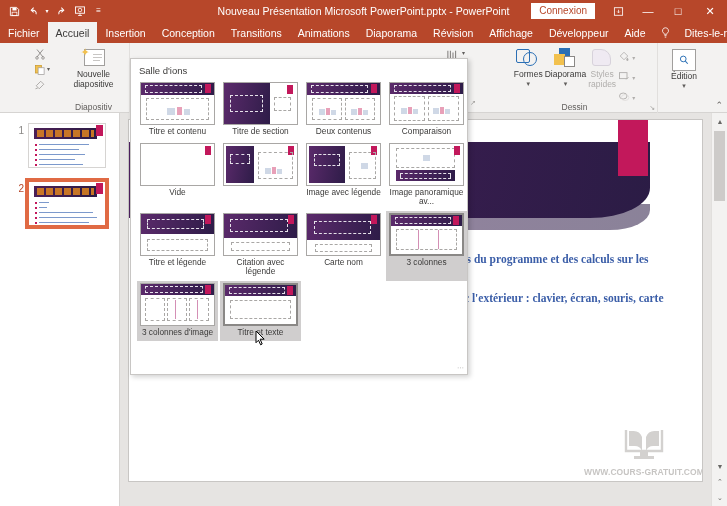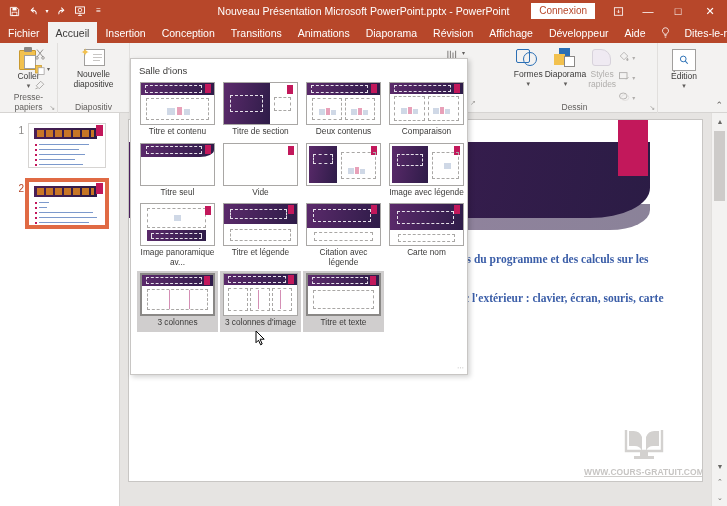--- a/index.html
+++ b/index.html
@@ -170,21 +170,21 @@
     position: absolute; left: 18px; right: 14px; top: 108px;
     font-family: "Liberation Serif", serif;
     color: #3b5ea8; font-weight: bold; font-size: 11.5px; line-height: 1.35;
   }
   .bullet { display: flex; gap: 7px; margin-bottom: 8px; }
   .bullet .mk { color: #c2185b; font-size: 9px; line-height: 1.6; flex: 0 0 auto; }
 
   .watermark {
     position: absolute; right: 10px; bottom: 4px; width: 96px;
     display: flex; flex-direction: column; align-items: center;
-    color: #cfcdcb; pointer-events: none; text-decoration: underline;
+    color: #cfcdcb; pointer-events: none;
   }
   .wm-text { font-size: 8.5px; letter-spacing: .1px; color: #c7c5c3;
     font-family: "Liberation Sans", sans-serif; font-weight: bold; white-space: nowrap; }
 
   
   .vscroll {
     position: absolute; right: 0; top: 113px; bottom: 0; width: 16px;
     background: #f3f2f1; border-left: 1px solid #e1dfdd;
   }
   .vs-btn { width: 16px; height: 16px; display: flex; align-items: center;
@@ -300,33 +300,20 @@
           <path d="M6 1a4 4 0 0 0-2.4 7.2c.5.4.7 1 .7 1.5h3.4c0-.5.2-1.1.7-1.5A4 4 0 0 0 6 1z" fill="none" stroke="#fff" stroke-width="1.1"></path>
           <path d="M4.6 11.5h2.8M5 13.5h2" stroke="#fff" stroke-width="1.1"></path>
         </svg>
     </div>
     <div class="tab">Dites-le-r</div>
 
   </div>
 
   <div class="ribbon">
 
-    <div class="rgroup" style="left:0; width:58px;">
-      <div class="rbtn">
-        <span class="glyph clip-ico">
-          <span class="body"></span>
-            <span class="clamp"></span>
-            <span class="page"></span>
-        </span>
-        <span>Coller</span>
-        <span class="caret">▾</span>
-      </div>
-      <div class="rgroup-label">Presse-papiers</div>
-      <div class="rgroup-launcher">↘</div>
-    </div>
 
     <div style="position:absolute;left:34px;top:3px;">
       <svg width="12" height="12" viewBox="0 0 16 16">
           <path d="M4 2l8 10M12 2L4 12" stroke="#8a8886" stroke-width="1.2" fill="none"></path>
           <circle cx="4" cy="13.2" r="1.7" fill="none" stroke="#8a8886" stroke-width="1.1"></circle>
           <circle cx="12" cy="13.2" r="1.7" fill="none" stroke="#8a8886" stroke-width="1.1"></circle>
         </svg>
     </div>
     <div style="position:absolute;left:34px;top:19px;">
       <svg width="12" height="12" viewBox="0 0 16 16">
@@ -598,28 +585,20 @@
           <div class="gt-img" style="left:11px;top:25px;width:6px;height:6px;"></div>
           <div class="gt-img" style="left:18px;top:24px;width:4px;height:7px;background:#e8a0b8;"></div>
           <div class="gt-img" style="left:23px;top:26px;width:5px;height:5px;"></div>
           <div class="gt-img" style="left:43px;top:25px;width:6px;height:6px;"></div>
           <div class="gt-img" style="left:50px;top:24px;width:4px;height:7px;background:#e8a0b8;"></div>
           <div class="gt-img" style="left:55px;top:26px;width:5px;height:5px;"></div>
         </div>
         <div class="gal-label">Comparaison</div>
       </div>
 
-      <div class="gal-item">
-        <div class="gal-thumb">
-          <div class="gt-dark" style="left:0;top:0;right:0;height:13px;border-bottom-right-radius:14px 7px;"></div>
-          <div class="gt-boxw" style="left:5px;top:2px;right:12px;height:8px;"></div>
-          <div class="gt-pink" style="right:3px;top:1px;"></div>
-        </div>
-        <div class="gal-label">Titre seul</div>
-      </div>
 
       <div class="gal-item">
         <div class="gal-thumb">
           <div class="gt-pink" style="right:3px;top:2px;"></div>
         </div>
         <div class="gal-label">Vide</div>
       </div>
 
       <div class="gal-item">
         <div class="gal-thumb">

